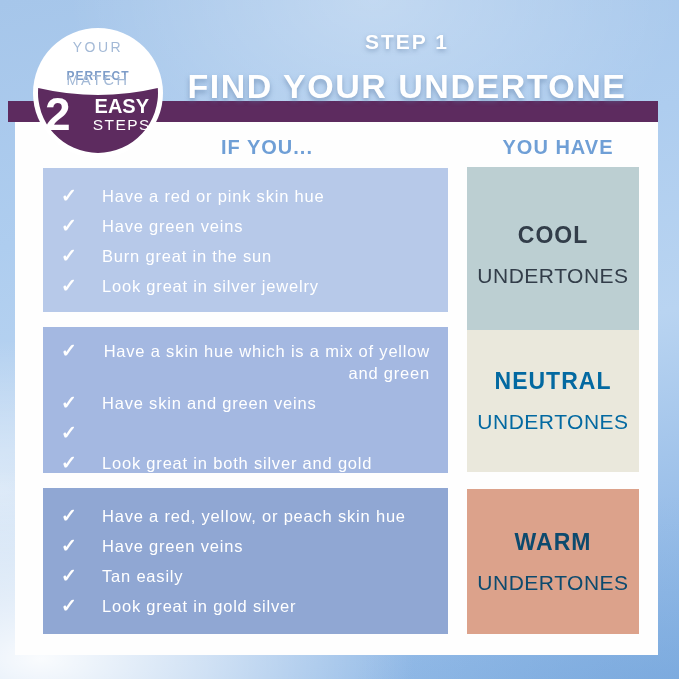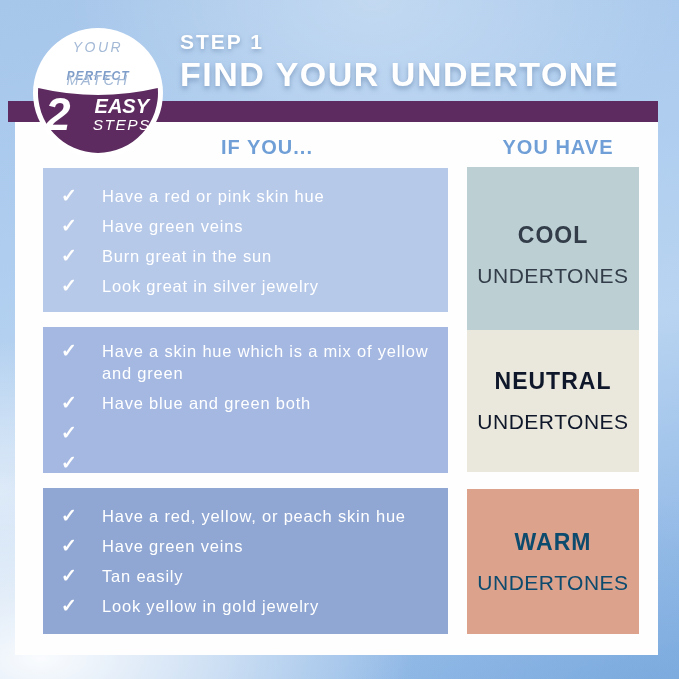--- a/index.html
+++ b/index.html
@@ -7,42 +7,42 @@
   .canvas{position:relative;width:679px;height:679px;overflow:hidden;
     background:
       radial-gradient(55% 28% at 6% 97%, rgba(255,255,255,.95) 0%, rgba(255,255,255,.55) 45%, rgba(255,255,255,0) 100%),
       radial-gradient(40% 22% at 0% 72%, rgba(255,255,255,.5), rgba(255,255,255,0) 100%),
       radial-gradient(45% 30% at 55% 0%, rgba(255,255,255,.30), rgba(255,255,255,0) 100%),
       radial-gradient(70% 50% at 100% 108%, rgba(104,156,214,.55), rgba(104,156,214,0) 70%),
       linear-gradient(168deg, #a6c6ea 0%, #aecdef 30%, #b9d4f1 55%, #9cc0e9 78%, #8cb6e5 100%);
   }
   .panel{position:absolute;left:15px;top:122px;width:643px;height:533px;background:#fefefe;z-index:1;}
   .purple-bar{position:absolute;left:8px;top:101px;width:650px;height:21px;z-index:2;}
-  .title-block{position:absolute;left:180px;top:30px;width:478px;text-align:left;z-index:2;color:#fff;}
+  .title-block{position:absolute;left:168px;top:30px;width:478px;text-align:center;z-index:2;color:#fff;}
   .step-label{font-size:21px;font-weight:bold;letter-spacing:2px;text-shadow:0 2px 4px rgba(90,120,160,.5);}
-  .main-title{margin-top:1px;font-size:34px;font-weight:bold;letter-spacing:1.5px;text-shadow:0 3px 5px rgba(90,120,160,.55);white-space:nowrap;}
-  .badge{position:absolute;left:33px;top:28px;width:130px;height:130px;z-index:3;font-style:italic;}
+  .main-title{margin-top:13px;font-size:34px;font-weight:bold;letter-spacing:1.5px;text-shadow:0 3px 5px rgba(90,120,160,.55);white-space:nowrap;}
+  .badge{position:absolute;left:33px;top:28px;width:130px;height:130px;z-index:3;}
   .badge svg{position:absolute;left:0;top:0;}
   .badge .b-line{position:absolute;left:0;width:100%;text-align:center;}
   .b-your{top:11px;font-size:14px;letter-spacing:2.5px;color:#a3b9d6;}
   .b-perfect{top:41px;font-size:12px;font-weight:bold;letter-spacing:1px;color:#7d9cc8;}
   .b-match{top:44px;font-size:14.5px;letter-spacing:2.5px;color:#a3b9d6;}
   .b-num-row{position:absolute;top:64px;left:0;width:100%;display:flex;justify-content:center;align-items:center;color:#fff;}
   .b-2{font-size:46px;font-weight:bold;line-height:44px;}
   .b-col{display:flex;flex-direction:column;margin-left:22px;text-align:center;}
   .b-easy{font-size:20px;font-weight:bold;line-height:20px;}
   .b-steps{font-size:15.5px;letter-spacing:1.5px;line-height:17px;}
   .col-header{position:absolute;top:136px;width:220px;text-align:center;font-size:20px;font-weight:bold;letter-spacing:1px;z-index:2;}
   .col-header.left{left:157px;}
   .col-header.right{left:448px;}
   .criteria-box{position:absolute;left:43px;width:405px;z-index:2;box-sizing:border-box;
     display:flex;flex-direction:column;gap:8px;padding:17px 18px 0 18px;}
   .crit-item{display:flex;align-items:flex-start;color:#fff;}
   .check{width:24px;margin-right:17px;font-size:19px;font-weight:bold;line-height:22px;flex-shrink:0;}
-  .crit-text{font-size:16.5px;letter-spacing:.8px;line-height:22px;}
+  .crit-text{font-size:16.5px;letter-spacing:.8px;line-height:22px;text-align:right;}
   .result-box{position:absolute;left:467px;width:172px;z-index:2;display:flex;align-items:center;justify-content:center;text-align:center;}
   .result-word{font-size:23px;font-weight:bold;letter-spacing:1px;}
   .result-sub{font-size:21px;letter-spacing:.5px;margin-top:15px;}
 </style>
 </head>
 <body>
 
 <div class="canvas">
 
   <div class="panel"></div>
@@ -99,52 +99,53 @@
     </div>
   </div>
 
   <div class="criteria-box" style="top: 327px; height: 146px; padding-top: 13px; background-color: rgb(164, 184, 225);">
     <div class="crit-item">
       <span class="check">✓</span>
       <span class="crit-text">Have a skin hue which is a mix of yellow and green</span>
     </div>
     <div class="crit-item">
       <span class="check">✓</span>
-      <span class="crit-text">Have blue and green both</span>
+      <span class="crit-text">Have skin and green veins</span>
     </div>
     <div class="crit-item">
       <span class="check">✓</span>
     </div>
     <div class="crit-item">
       <span class="check">✓</span>
+      <span class="crit-text">Look great in both silver and gold</span>
     </div>
   </div>
   <div class="result-box" style="top: 330px; height: 142px; background-color: rgb(234, 232, 220);">
-    <div style="color: #0f172a;">
+    <div style="color: #0369a1;">
       <div class="result-word">NEUTRAL</div>
       <div class="result-sub">UNDERTONES</div>
     </div>
   </div>
 
   <div class="criteria-box" style="top: 488px; height: 146px; background-color: rgb(144, 167, 211);">
     <div class="crit-item">
       <span class="check">✓</span>
       <span class="crit-text">Have a red, yellow, or peach skin hue</span>
     </div>
     <div class="crit-item">
       <span class="check">✓</span>
       <span class="crit-text">Have green veins</span>
     </div>
     <div class="crit-item">
       <span class="check">✓</span>
       <span class="crit-text">Tan easily</span>
     </div>
     <div class="crit-item">
       <span class="check">✓</span>
-      <span class="crit-text">Look yellow in gold jewelry</span>
+      <span class="crit-text">Look great in gold silver</span>
     </div>
   </div>
   <div class="result-box" style="top: 489px; height: 145px; background-color: rgb(220, 162, 139);">
     <div style="color: #0c4a6e;">
       <div class="result-word">WARM</div>
       <div class="result-sub">UNDERTONES</div>
     </div>
   </div>
 
 </div>

